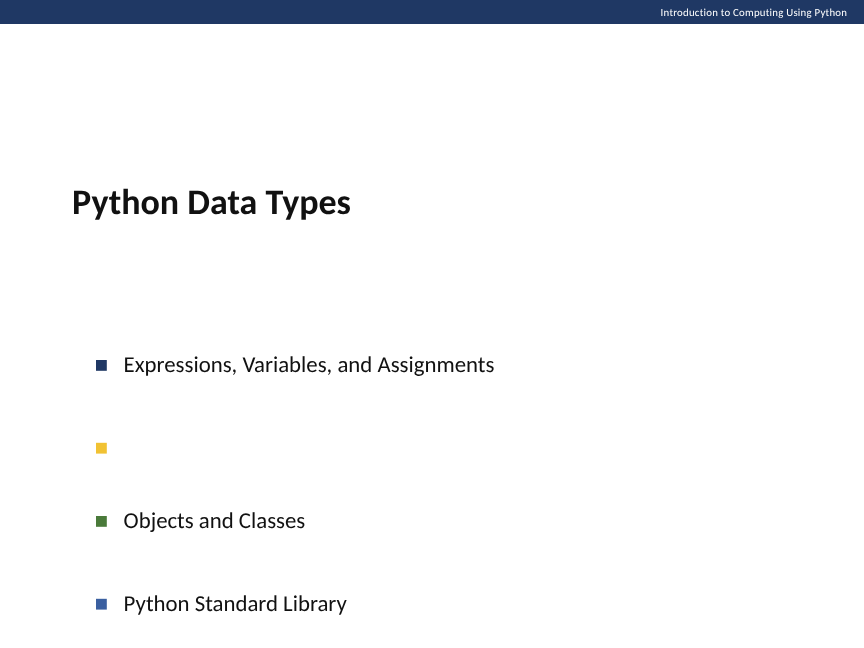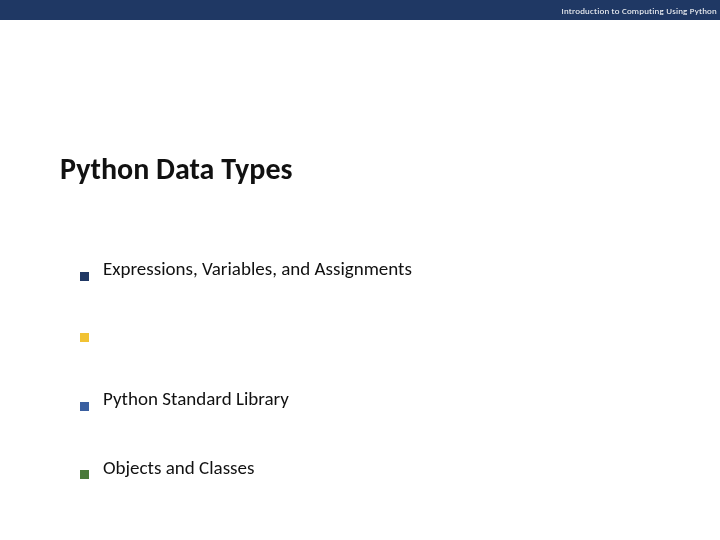--- a/index.html
+++ b/index.html
@@ -9,44 +9,44 @@
     background: #ffffff;
     position: relative;
   }
   .header-bar {
     width: 100%;
     height: 20px;
     background: #1f3864;
     display: flex;
     align-items: center;
     justify-content: flex-end;
-    padding-right: 3px;
+    padding-right: 14px;
   }
   .header-text {
     color: #ffffff;
     font-size: 9px;
     font-weight: 400;
     letter-spacing: 0.2px;
   }
   .slide-body {
     padding: 130px 60px 0 60px;
   }
   .title {
     font-size: 30px;
     font-weight: 700;
     color: #111111;
-    margin-bottom: 70px;
+    margin-bottom: 106px;
   }
   .bullet-list {
     list-style: none;
     padding-left: 20px;
   }
   .bullet-item {
     display: flex;
-    align-items: flex-end;
+    align-items: flex-start;
     margin-bottom: 6px;
     margin-top: 45px;
   }
   .bullet-square {
     width: 9px;
     height: 9px;
     margin-top: 7px;
     margin-right: 14px;
     flex-shrink: 0;
   }
@@ -73,21 +73,21 @@
 
   <ul class="bullet-list">
     <li class="bullet-item">
       <span class="bullet-square sq-navy"></span>
       <span class="bullet-text">Expressions, Variables, and Assignments</span>
     </li>
     <li class="bullet-item">
       <span class="bullet-square sq-yellow"></span>
     </li>
     <li class="bullet-item">
+      <span class="bullet-square sq-green"></span>
+      <span class="bullet-text">Objects and Classes</span>
+    </li>
+    <li class="bullet-item">
       <span class="bullet-square sq-blue"></span>
       <span class="bullet-text">Python Standard Library</span>
-    </li>
-    <li class="bullet-item">
-      <span class="bullet-square sq-green"></span>
-      <span class="bullet-text">Objects and Classes</span>
     </li>
   </ul>
 </div>
 
 </body></html>

